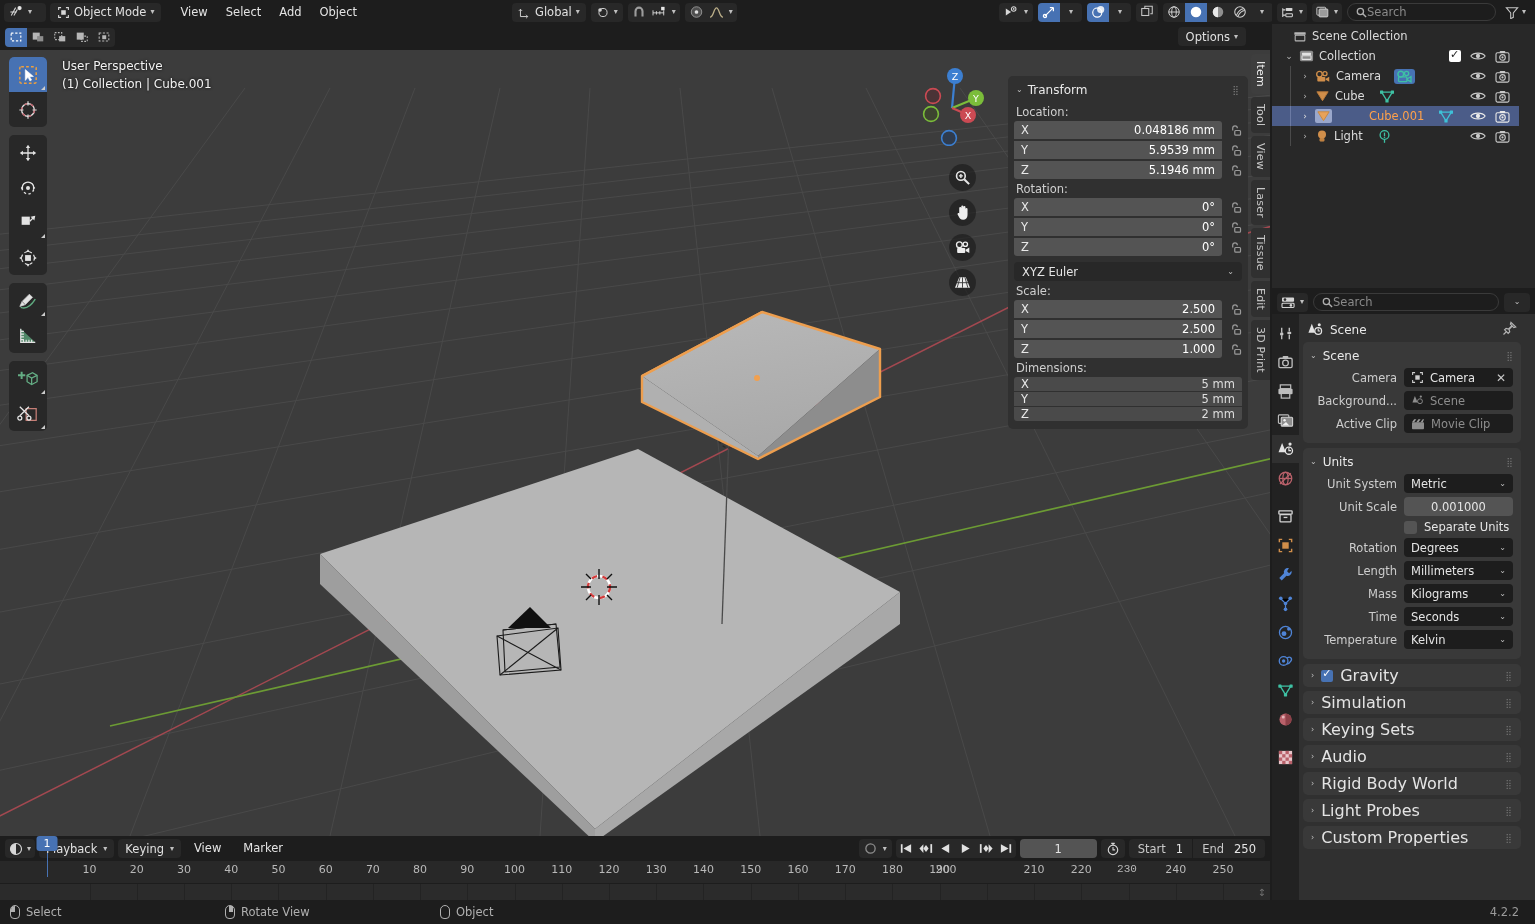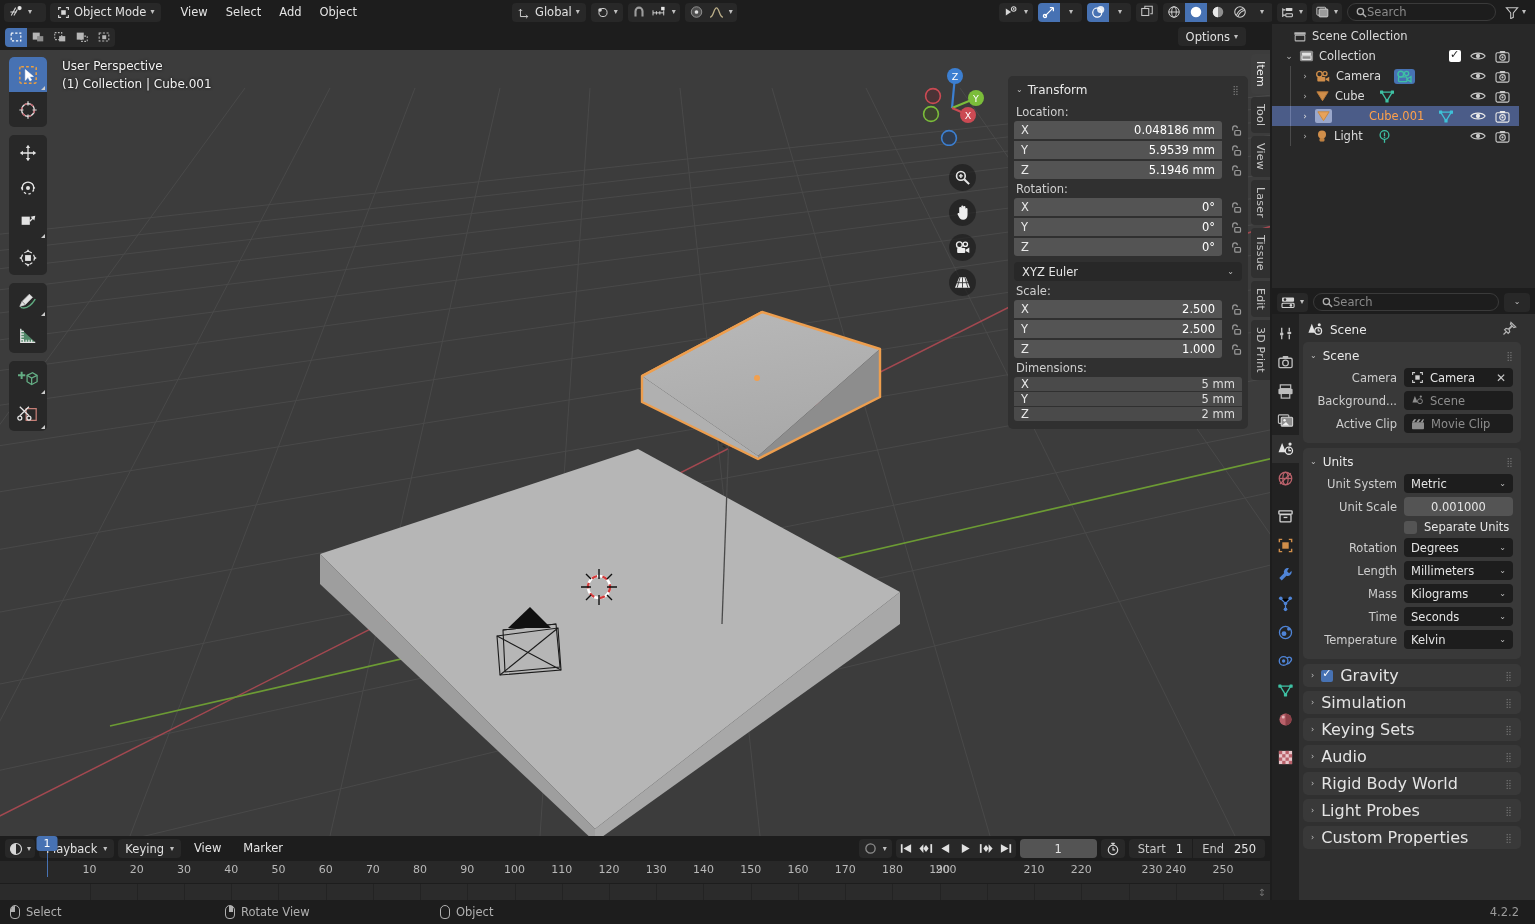--- a/index.html
+++ b/index.html
@@ -1461,21 +1461,21 @@
         <div class="tl-tick" style="left: 656.253px;">130</div>
         <div class="tl-tick" style="left: 703.482px;">140</div>
         <div class="tl-tick" style="left: 750.711px;">150</div>
         <div class="tl-tick" style="left: 797.94px;">160</div>
         <div class="tl-tick" style="left: 845.169px;">170</div>
         <div class="tl-tick" style="left: 892.398px;">180</div>
         <div class="tl-tick" style="left: 939.627px;">190</div>
         <div class="tl-tick" style="left: 946px;">200</div>
         <div class="tl-tick" style="left: 1034.08px;">210</div>
         <div class="tl-tick" style="left: 1081.31px;">220</div>
-        <div class="tl-tick" style="left: 1152px;">230</div>
+        <div class="tl-tick" style="left: 1127px; font-family: Liberation Mono, monospace;">230</div>
         <div class="tl-tick" style="left: 1175.77px;">240</div>
         <div class="tl-tick" style="left: 1223px;">250</div>
       </div>
     <div class="tl-body" id="tl-body">
       <span class="tl-expand">›</span>
       <span class="tl-scrollcorner">↕</span>
     <div class="tl-gridline" style="left: 89.506px;"></div>
         <div class="tl-gridline" style="left: 136.735px;"></div>
         <div class="tl-gridline" style="left: 183.964px;"></div>
         <div class="tl-gridline" style="left: 231.193px;"></div>

